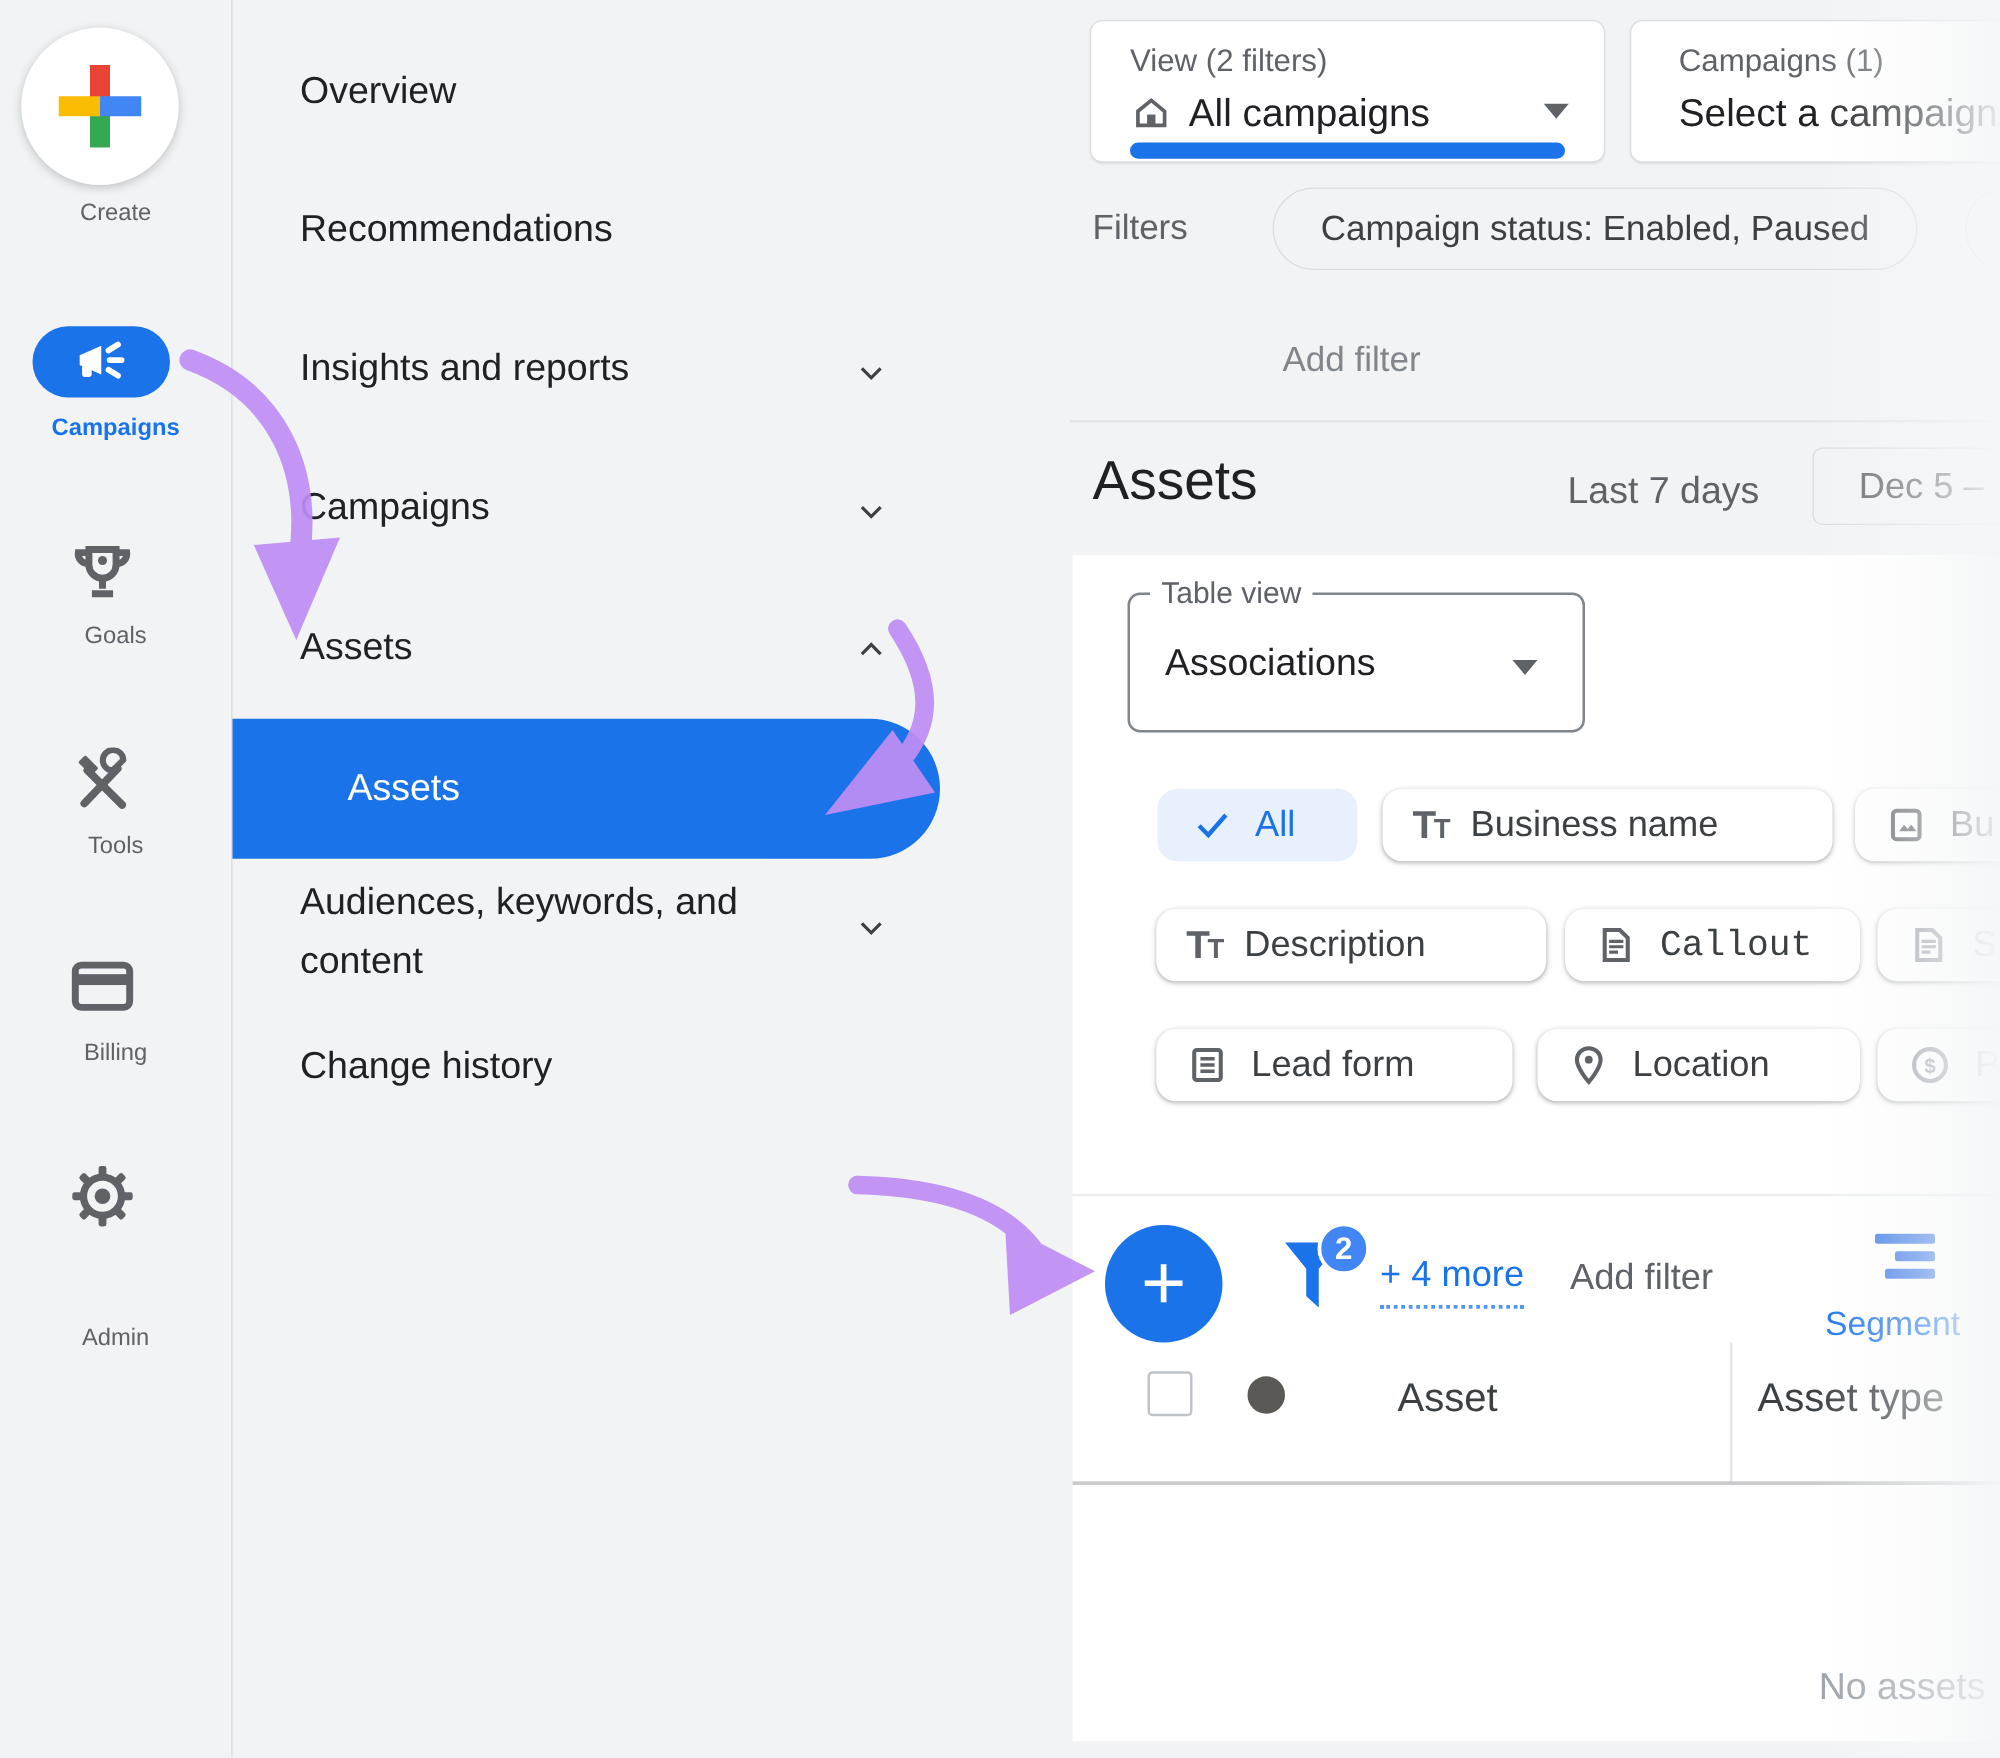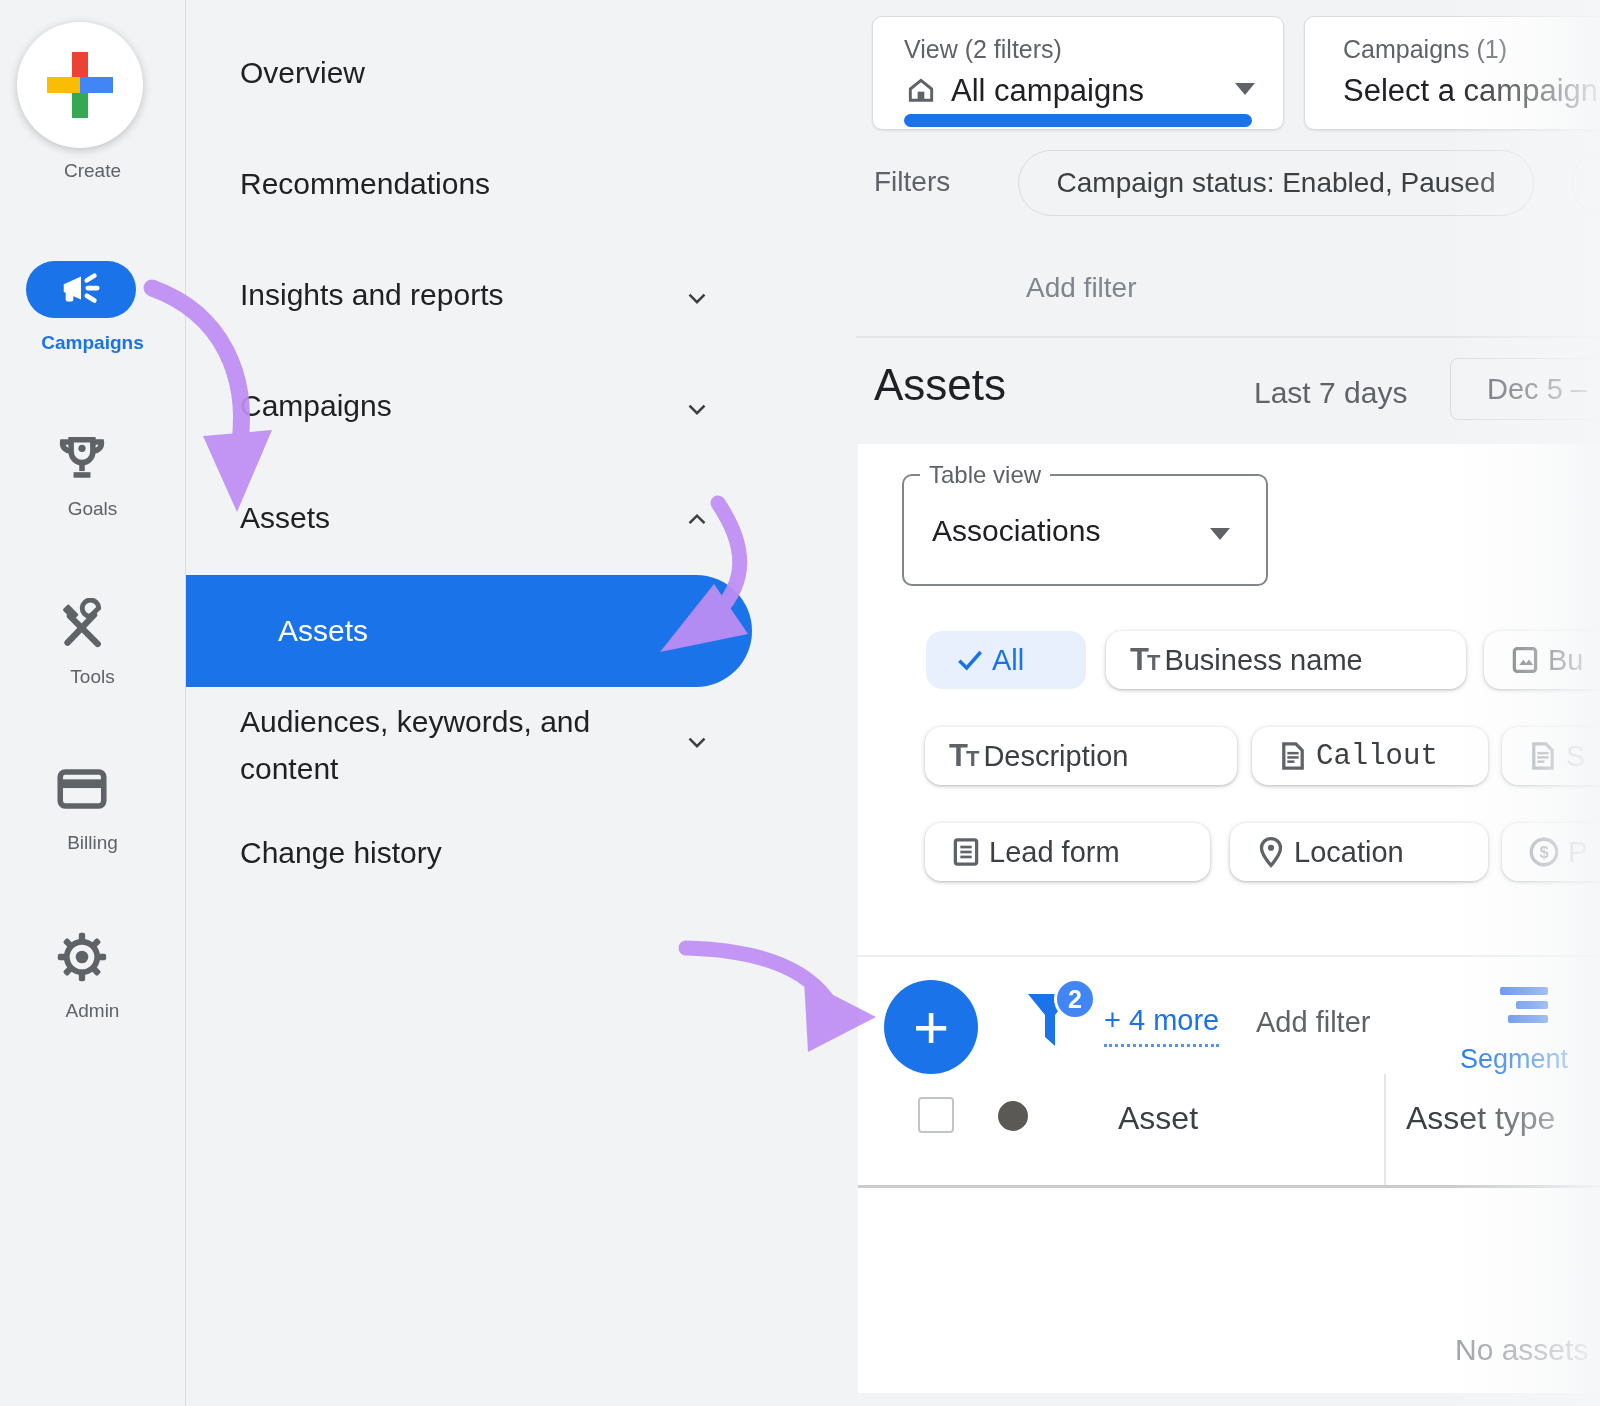--- a/index.html
+++ b/index.html
@@ -64,21 +64,21 @@
     position:absolute; left:44px; top:30px; width:366px; height:112px;
     border:2px solid #80868b; border-radius:10px; cursor:pointer;
   }
   .fieldset .legend { position:absolute; left:16px; top:-15px; background:#fff; padding:0 9px; font-size:24px; color:#5f6368; }
   .fieldset .value { position:absolute; left:28px; top:38px; font-size:30px; color:#202124; }
   .fieldset .caret { position:absolute; right:36px; top:52px; }
 
   .tchip {
     position:absolute; height:58px; background:#fff; border-radius:16px;
     box-shadow:0 1px 3px rgba(60,64,67,.3), 0 1px 6px rgba(60,64,67,.12);
-    display:flex; align-items:center; gap:6px; padding-left:24px;
+    display:flex; align-items:center; gap:18px; padding-left:24px;
     font-size:29px; color:#3c4043; cursor:pointer; white-space:nowrap;
   }
   .tchip.selected { background:#e8f0fe; box-shadow:none; color:#1a73e8; font-weight:500; }
 
   .plus-fab {
     position:absolute; left:26px; top:536px; width:94px; height:94px; border-radius:50%;
     background:#1a73e8; color:#fff; display:flex; align-items:center; justify-content:center;
     font-size:62px; font-weight:300; cursor:pointer; line-height:0;
   }
   .badge {
@@ -166,21 +166,21 @@
       <rect x="10.7" y="2" width="2.6" height="4" rx="0.8" transform="rotate(45 12 12)"></rect>
       <rect x="10.7" y="2" width="2.6" height="4" rx="0.8" transform="rotate(90 12 12)"></rect>
       <rect x="10.7" y="2" width="2.6" height="4" rx="0.8" transform="rotate(135 12 12)"></rect>
       <rect x="10.7" y="18" width="2.6" height="4" rx="0.8" transform="rotate(45 12 12)"></rect>
       <rect x="10.7" y="18" width="2.6" height="4" rx="0.8" transform="rotate(90 12 12)"></rect>
       <rect x="10.7" y="18" width="2.6" height="4" rx="0.8" transform="rotate(135 12 12)"></rect>
     </g>
     <circle cx="12" cy="12" r="6.3" fill="none" stroke="#5f6368" stroke-width="2.4"></circle>
     <circle cx="12" cy="12" r="2.6" fill="#5f6368"></circle>
   </svg>
-  <div class="rail-label" style="top:1000px;">Admin</div>
+  <div class="rail-label" style="top:1060px;">Admin</div>
 </div>
 <div class="rail-divider"></div>
 
 <div>
   <div class="nav-item" style="top:56px;">Overview</div>
   <div class="nav-item" style="top:167px;">Recommendations</div>
   <div class="nav-item" style="top:278px;">Insights and reports</div>
   <svg class="nav-chevron" style="top:284px;" viewBox="0 0 28 28">
     <polyline points="7,10 14,17 21,10" fill="none" stroke="#3c4043" stroke-width="2.4"></polyline>
   </svg>

